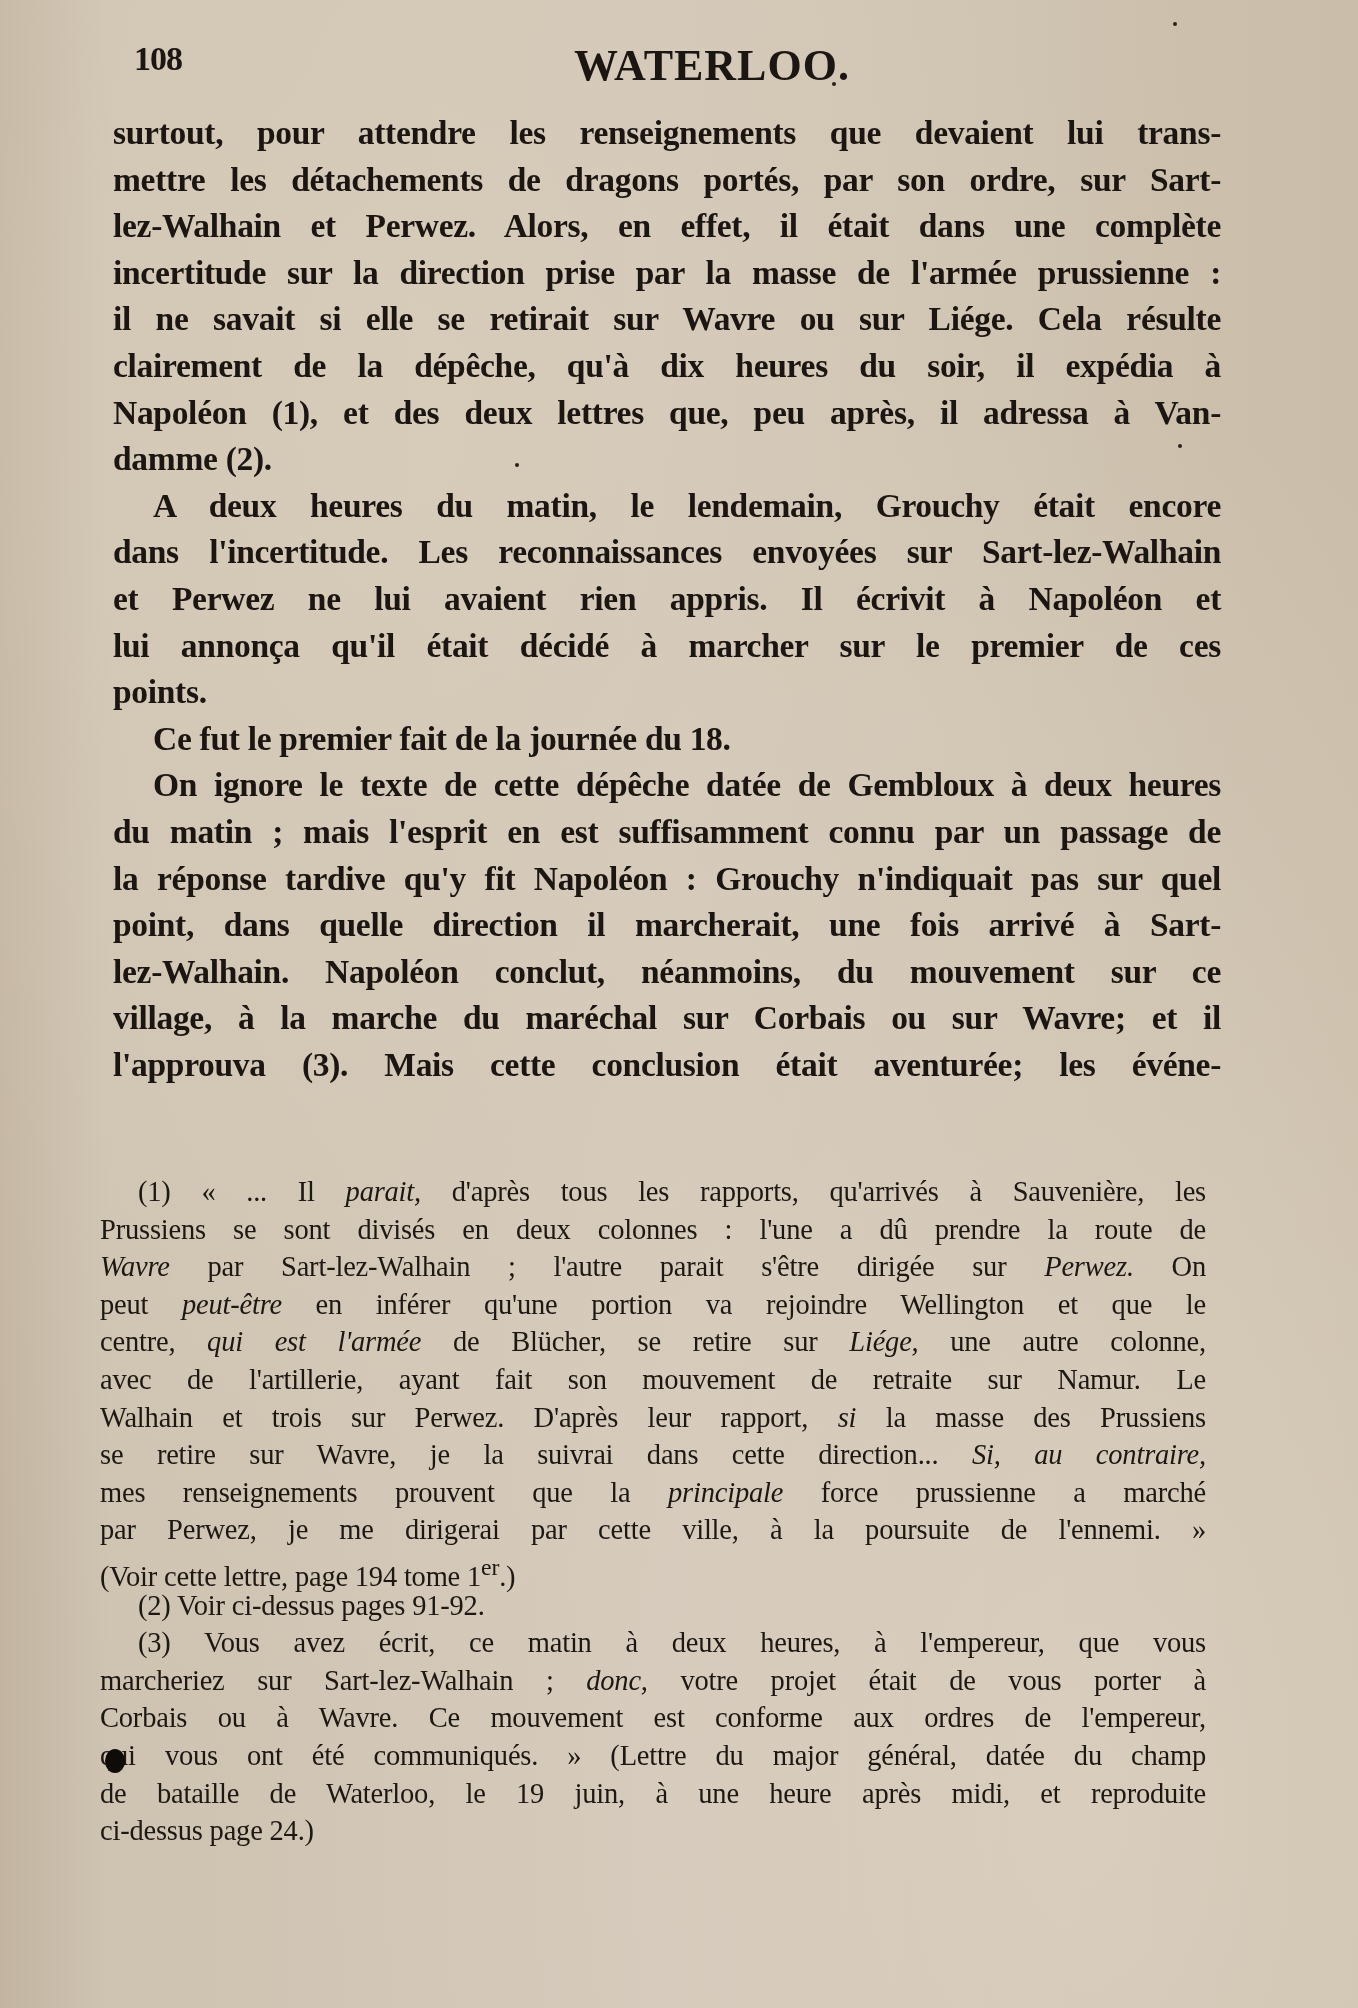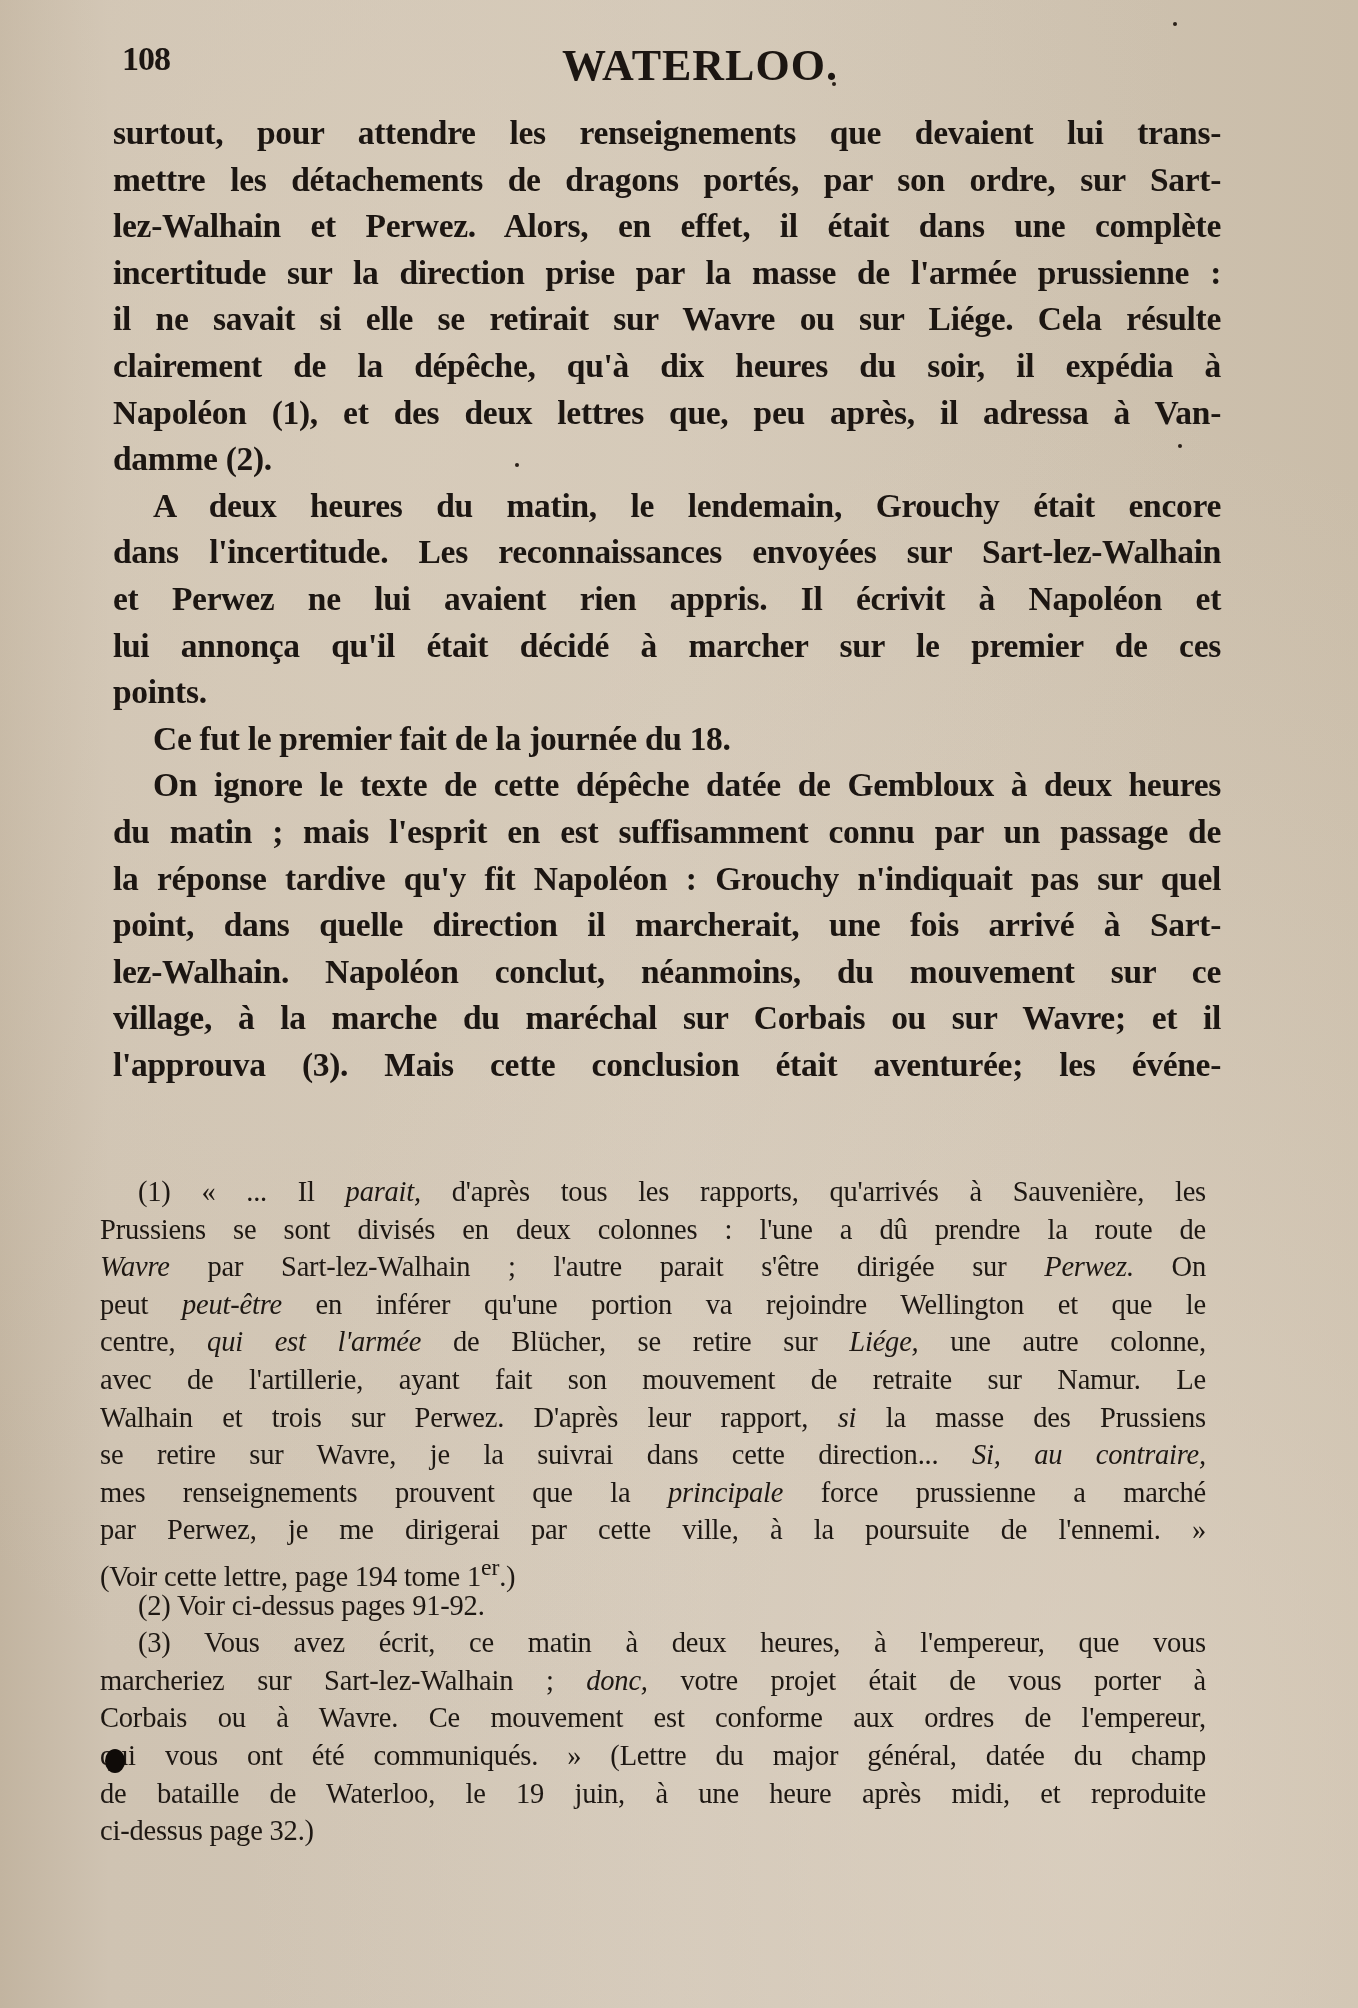--- a/index.html
+++ b/index.html
@@ -10,21 +10,21 @@
       radial-gradient(ellipse at 30% 20%, rgba(220,208,190,0.55), rgba(0,0,0,0) 60%),
       radial-gradient(ellipse at 80% 90%, rgba(225,214,200,0.6), rgba(0,0,0,0) 55%),
       linear-gradient(90deg, #c2b4a0 0%, #cfc3b2 8%, #d2c7b7 50%, #cabda9 100%);
     font-family: "Liberation Serif", "DejaVu Serif", serif;
     color: #1c1612;
     position: relative;
   }
   .page { position: absolute; left: 0; top: 0; width: 1358px; height: 2008px; }
 
   .running-head {
-    position: absolute; left: 122px; top: 40px; width: 1100px; height: 50px;
+    position: absolute; left: 134px; top: 40px; width: 1100px; height: 50px;
   }
   .page-number {
     position: absolute; left: 0; top: 0;
     font-size: 34px; font-weight: bold; letter-spacing: -1px;
   }
   .running-title {
     position: absolute; left: 440px; top: 0;
     font-size: 44px; font-weight: bold; letter-spacing: 1px;
   }
 
@@ -101,21 +101,21 @@
       <span class="line">se retire sur Wavre, je la suivrai dans cette direction... <em>Si, au contraire,</em></span>
       <span class="line">mes renseignements prouvent que la <em>principale</em> force prussienne a marché</span>
       <span class="line">par Perwez, je me dirigerai par cette ville, à la poursuite de l'ennemi. »</span>
       <span class="line last">(Voir cette lettre, page 194 tome 1<sup>er</sup>.)</span>
       <span class="line indent last">(2) Voir ci-dessus pages 91-92.</span>
       <span class="line indent">(3) Vous avez écrit, ce matin à deux heures, à l'empereur, que vous</span>
       <span class="line">marcheriez sur Sart-lez-Walhain ; <em>donc,</em> votre projet était de vous porter à</span>
       <span class="line">Corbais ou à Wavre. Ce mouvement est conforme aux ordres de l'empereur,</span>
       <span class="line">qui vous ont été communiqués. » (Lettre du major général, datée du champ</span>
       <span class="line">de bataille de Waterloo, le 19 juin, à une heure après midi, et reproduite</span>
-      <span class="line last">ci-dessus page 32.)</span>
+      <span class="line last">ci-dessus page 24.)</span>
     </div>
 
   <div class="ink-blot"></div>
   <div class="speck" style="left:832px;top:82px;"></div>
   <div class="speck" style="left:1173px;top:22px;"></div>
   <div class="speck" style="left:1178px;top:444px;"></div>
   <div class="speck" style="left:515px;top:463px;"></div>
 </div>
 
 </body></html>

